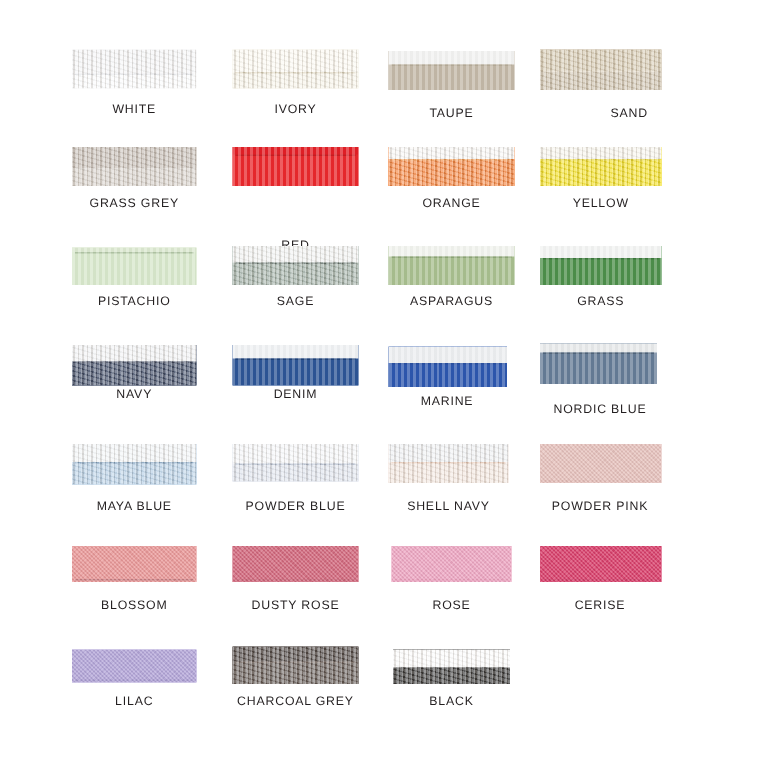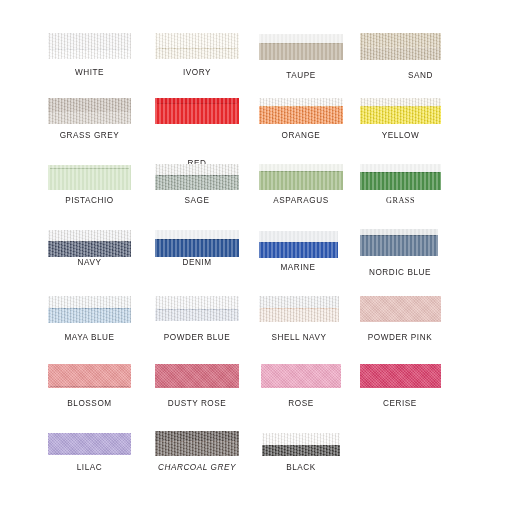--- a/index.html
+++ b/index.html
@@ -109,21 +109,21 @@
       </div>
       <div class="swatch-label" style="left: 259px; top: 71px; width: 84px; color: rgb(35, 31, 32);">TAUPE</div>
     </div>
     <div class="swatch-cell" style="left: 0px; top: 0px; width: 520px; height: 520px;">
       <div class="swatch-img" style="position: absolute; left: 360px; top: 33px; width: 81px; height: 27px; background: rgb(197, 183, 159);">
         <div class="swatch-body" style="height: 14px; background: rgb(197, 183, 159);"></div>
         <div class="swatch-edge" style="height: 14px; background: rgb(205, 191, 162);"></div>
         <div class="swatch-stitch" style="top: 14px; background: rgb(222, 210, 187); opacity: 0.85;"></div>
         <div class="tex-fuzz"></div>
       </div>
-      <div class="swatch-label" style="left: 352px; top: 71px; width: 81px; color: rgb(35, 31, 32); text-align: right;">SAND</div>
+      <div class="swatch-label" style="left: 379px; top: 71px; width: 81px; color: rgb(35, 31, 32);">SAND</div>
     </div>
     <div class="swatch-cell" style="left: 0px; top: 0px; width: 520px; height: 520px;">
       <div class="swatch-img" style="position: absolute; left: 48px; top: 98px; width: 83px; height: 26px; background: rgb(207, 200, 192);">
         <div class="swatch-body" style="height: 12px; background: rgb(207, 200, 192);"></div>
         <div class="swatch-edge" style="height: 14px; background: rgb(188, 178, 169);"></div>
         <div class="swatch-stitch" style="top: 14px; background: rgb(213, 206, 199); opacity: 0.85;"></div>
         <div class="tex-fuzz"></div>
       </div>
       <div class="swatch-label" style="left: 48px; top: 131px; width: 83px; color: rgb(35, 31, 32);">GRASS GREY</div>
     </div>
@@ -174,21 +174,21 @@
     </div>
     <div class="swatch-cell" style="left: 0px; top: 0px; width: 520px; height: 520px;">
       <div class="swatch-img" style="position: absolute; left: 259px; top: 164px; width: 84px; height: 26px; background: rgb(168, 191, 143);">
         <div class="swatch-body" style="height: 19px; background: rgb(168, 191, 143);"></div>
         <div class="swatch-edge" style="height: 7px; background: rgb(241, 243, 238);"></div>
         <div class="swatch-stitch" style="top: 7px; background: rgb(137, 161, 115); opacity: 0.85;"></div>
         <div class="tex-soft"></div>
       </div>
       <div class="swatch-label" style="left: 259px; top: 196px; width: 84px; color: rgb(35, 31, 32);">ASPARAGUS</div>
     </div>
-    <div class="swatch-cell" style="left: 0px; top: 0px; width: 520px; height: 492px; font-family: Liberation Serif, serif;">
+    <div class="swatch-cell" style="left: 0px; top: 0px; width: 520px; height: 492px;">
       <div class="swatch-img" style="position: absolute; left: 360px; top: 164px; width: 81px; height: 26px; background: rgb(77, 143, 74);">
         <div class="swatch-body" style="height: 18px; background: rgb(77, 143, 74);"></div>
         <div class="swatch-edge" style="height: 8px; background: rgb(242, 243, 242);"></div>
         <div class="swatch-stitch" style="top: 8px; background: rgb(58, 117, 56); opacity: 0.85;"></div>
         <div class="tex-soft"></div>
       </div>
       <div class="swatch-label" style="left: 360px; top: 196px; width: 81px; color: rgb(35, 31, 32);">GRASS</div>
     </div>
     <div class="swatch-cell" style="left: 0px; top: 0px; width: 520px; height: 520px;">
       <div class="swatch-img" style="position: absolute; left: 48px; top: 230px; width: 83px; height: 27px; background: rgb(27, 42, 74);">
@@ -294,21 +294,21 @@
       <div class="swatch-label" style="left: 358px; top: 399px; width: 84px; color: rgb(35, 31, 32);">CERISE</div>
     </div>
     <div class="swatch-cell" style="left: 0px; top: 0px; width: 520px; height: 520px;">
       <div class="swatch-img" style="position: absolute; left: 48px; top: 433px; width: 83px; height: 22px; background: rgb(181, 167, 218);">
         <div class="swatch-body" style="height: 22px; background: rgb(181, 167, 218);"></div>
         <div class="swatch-stitch" style="bottom: 1px; top: auto; background: rgb(162, 148, 204); opacity: 0.6;"></div>
         <div class="tex-weave"></div>
       </div>
       <div class="swatch-label" style="left: 48px; top: 463px; width: 83px; color: rgb(35, 31, 32);">LILAC</div>
     </div>
-    <div class="swatch-cell" style="left: 0px; top: 0px; width: 520px; height: 520px; font-style: italic;">
+    <div class="swatch-cell" style="left: 0px; top: 0px; width: 520px; height: 520px;">
       <div class="swatch-img" style="position: absolute; left: 155px; top: 431px; width: 84px; height: 25px; background: rgb(67, 56, 51);">
         <div class="swatch-body" style="height: 15px; background: rgb(67, 56, 51);"></div>
         <div class="swatch-edge" style="height: 10px; background: rgb(47, 39, 36);"></div>
         <div class="swatch-stitch" style="top: 10px; background: rgb(92, 76, 68); opacity: 0.85;"></div>
         <div class="tex-fuzz"></div>
       </div>
       <div class="swatch-label" style="left: 153px; top: 463px; width: 88px; color: rgb(35, 31, 32);">CHARCOAL GREY</div>
     </div>
     <div class="swatch-cell" style="left: 0px; top: 0px; width: 520px; height: 520px; border-radius: 31px;">
       <div class="swatch-img" style="position: absolute; left: 262px; top: 433px; width: 78px; height: 23px; background: rgb(18, 18, 18);">

